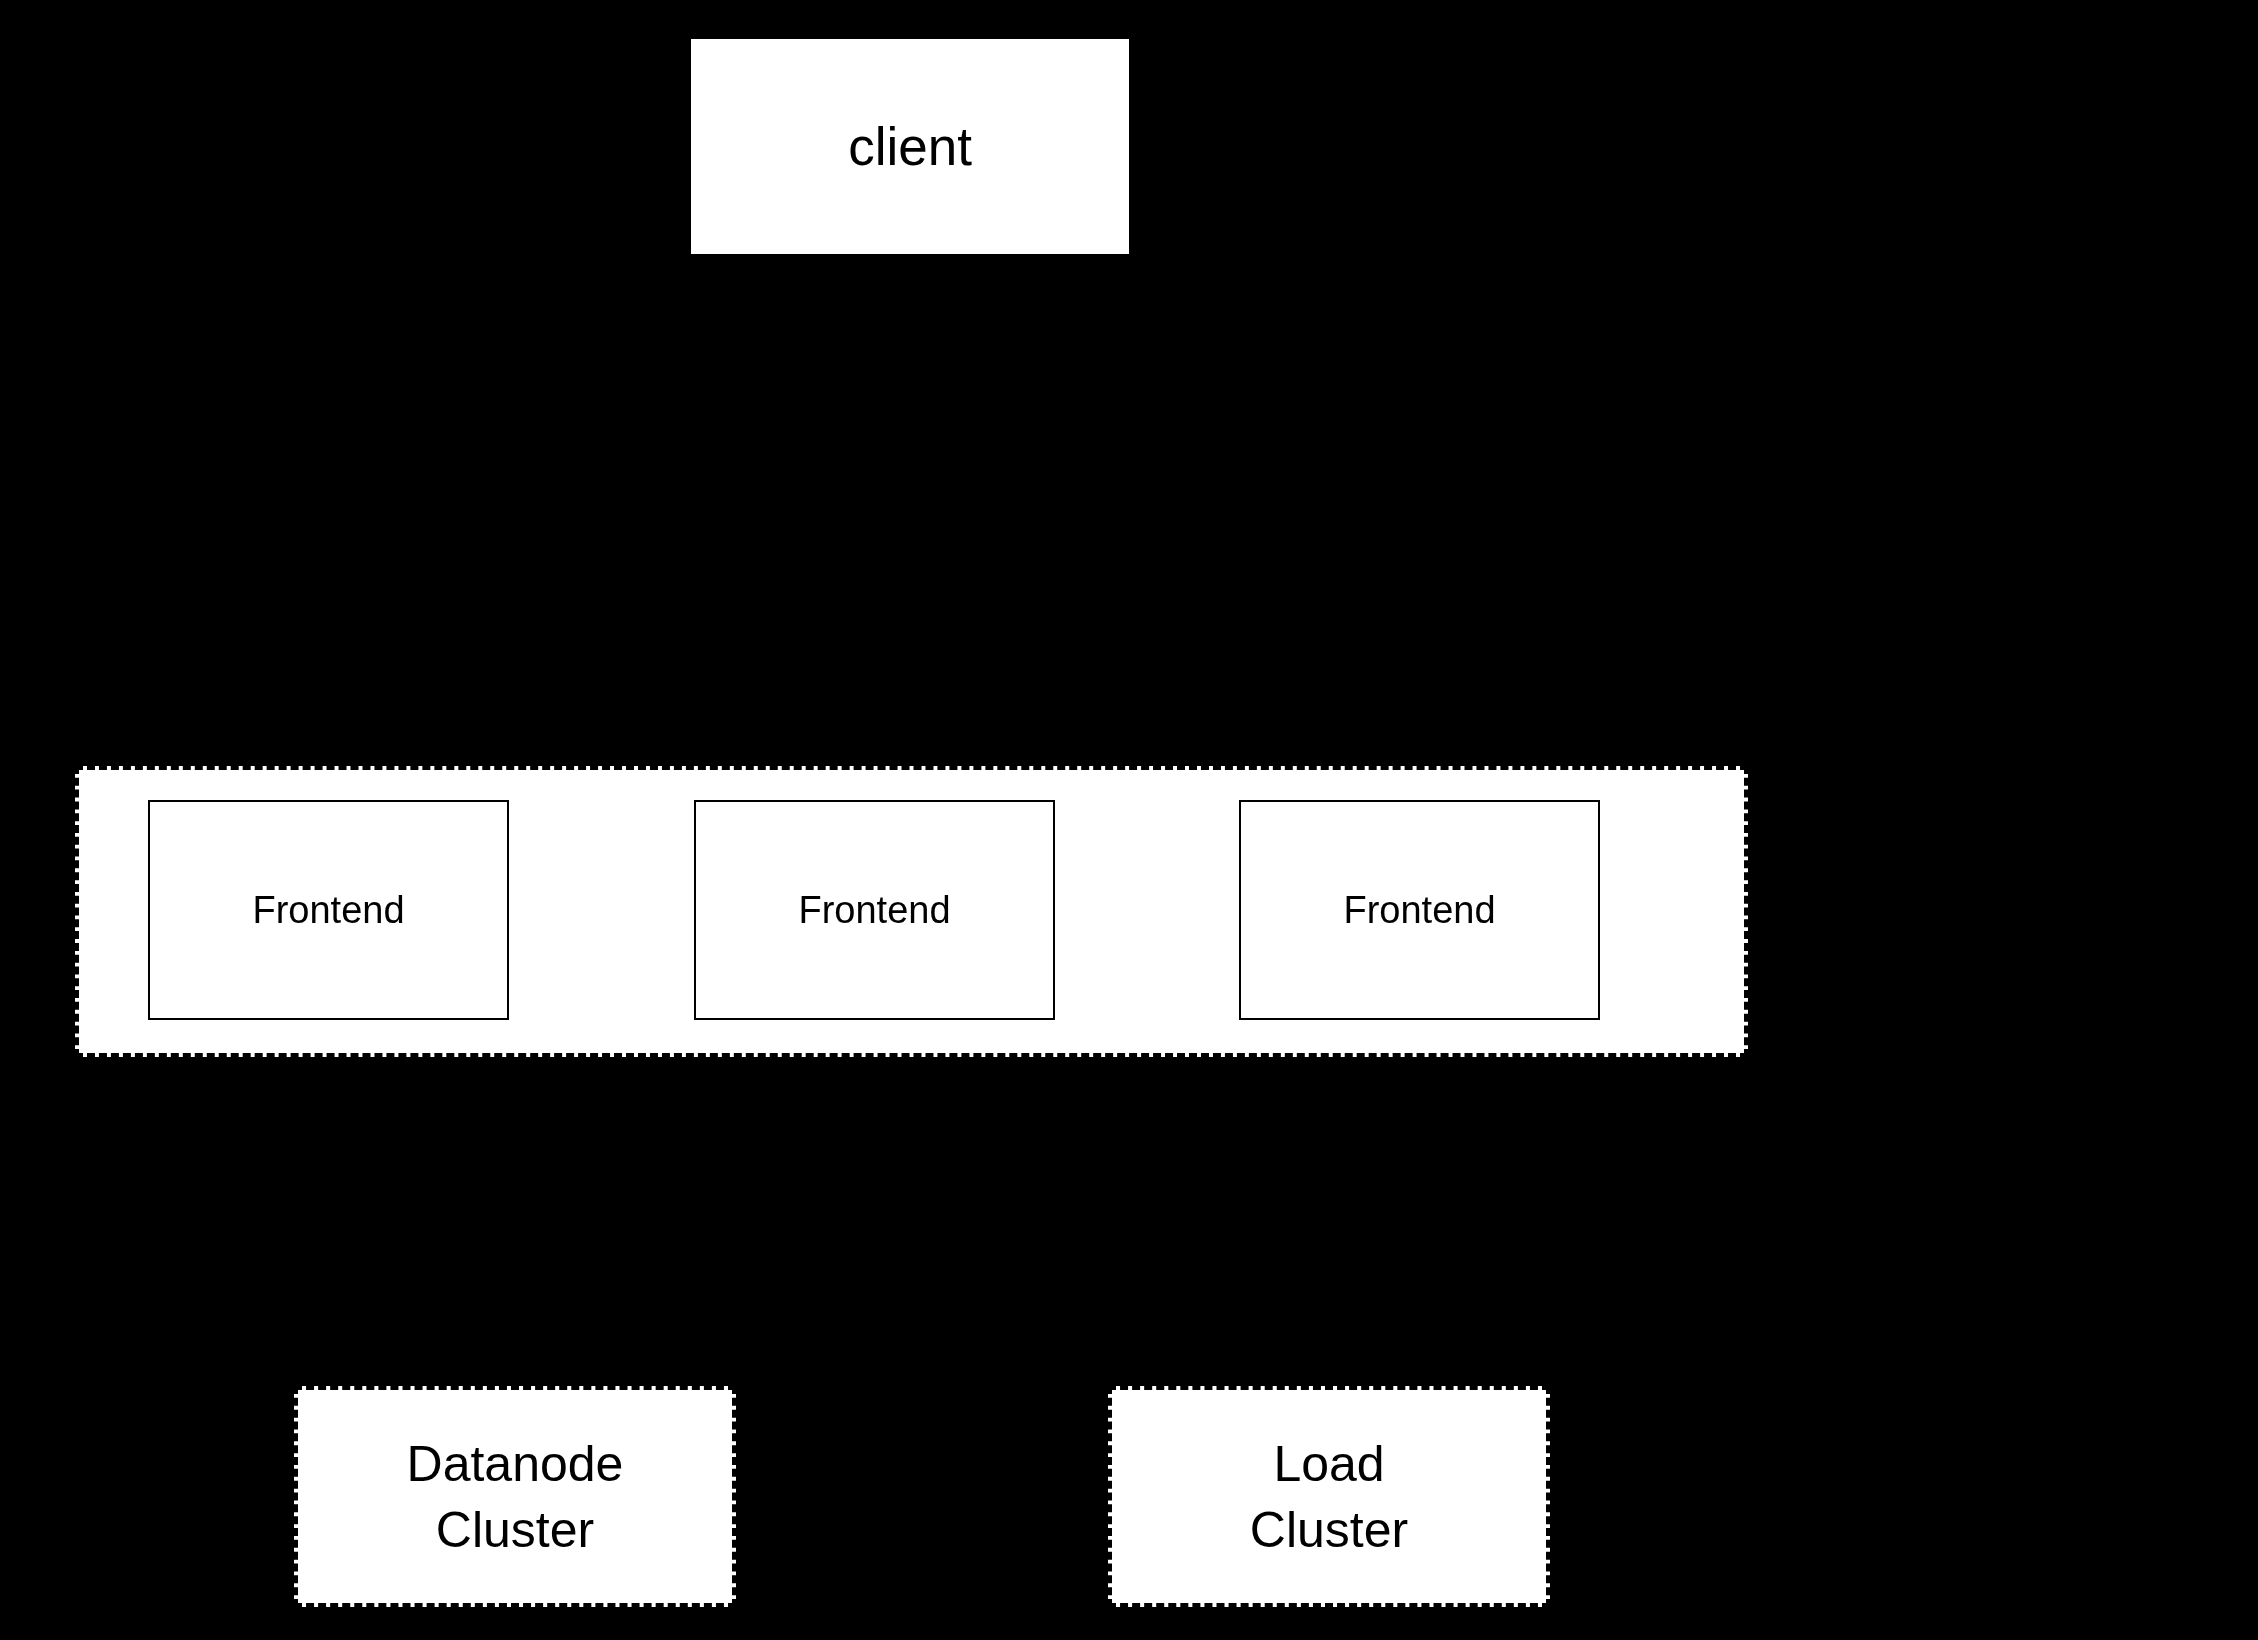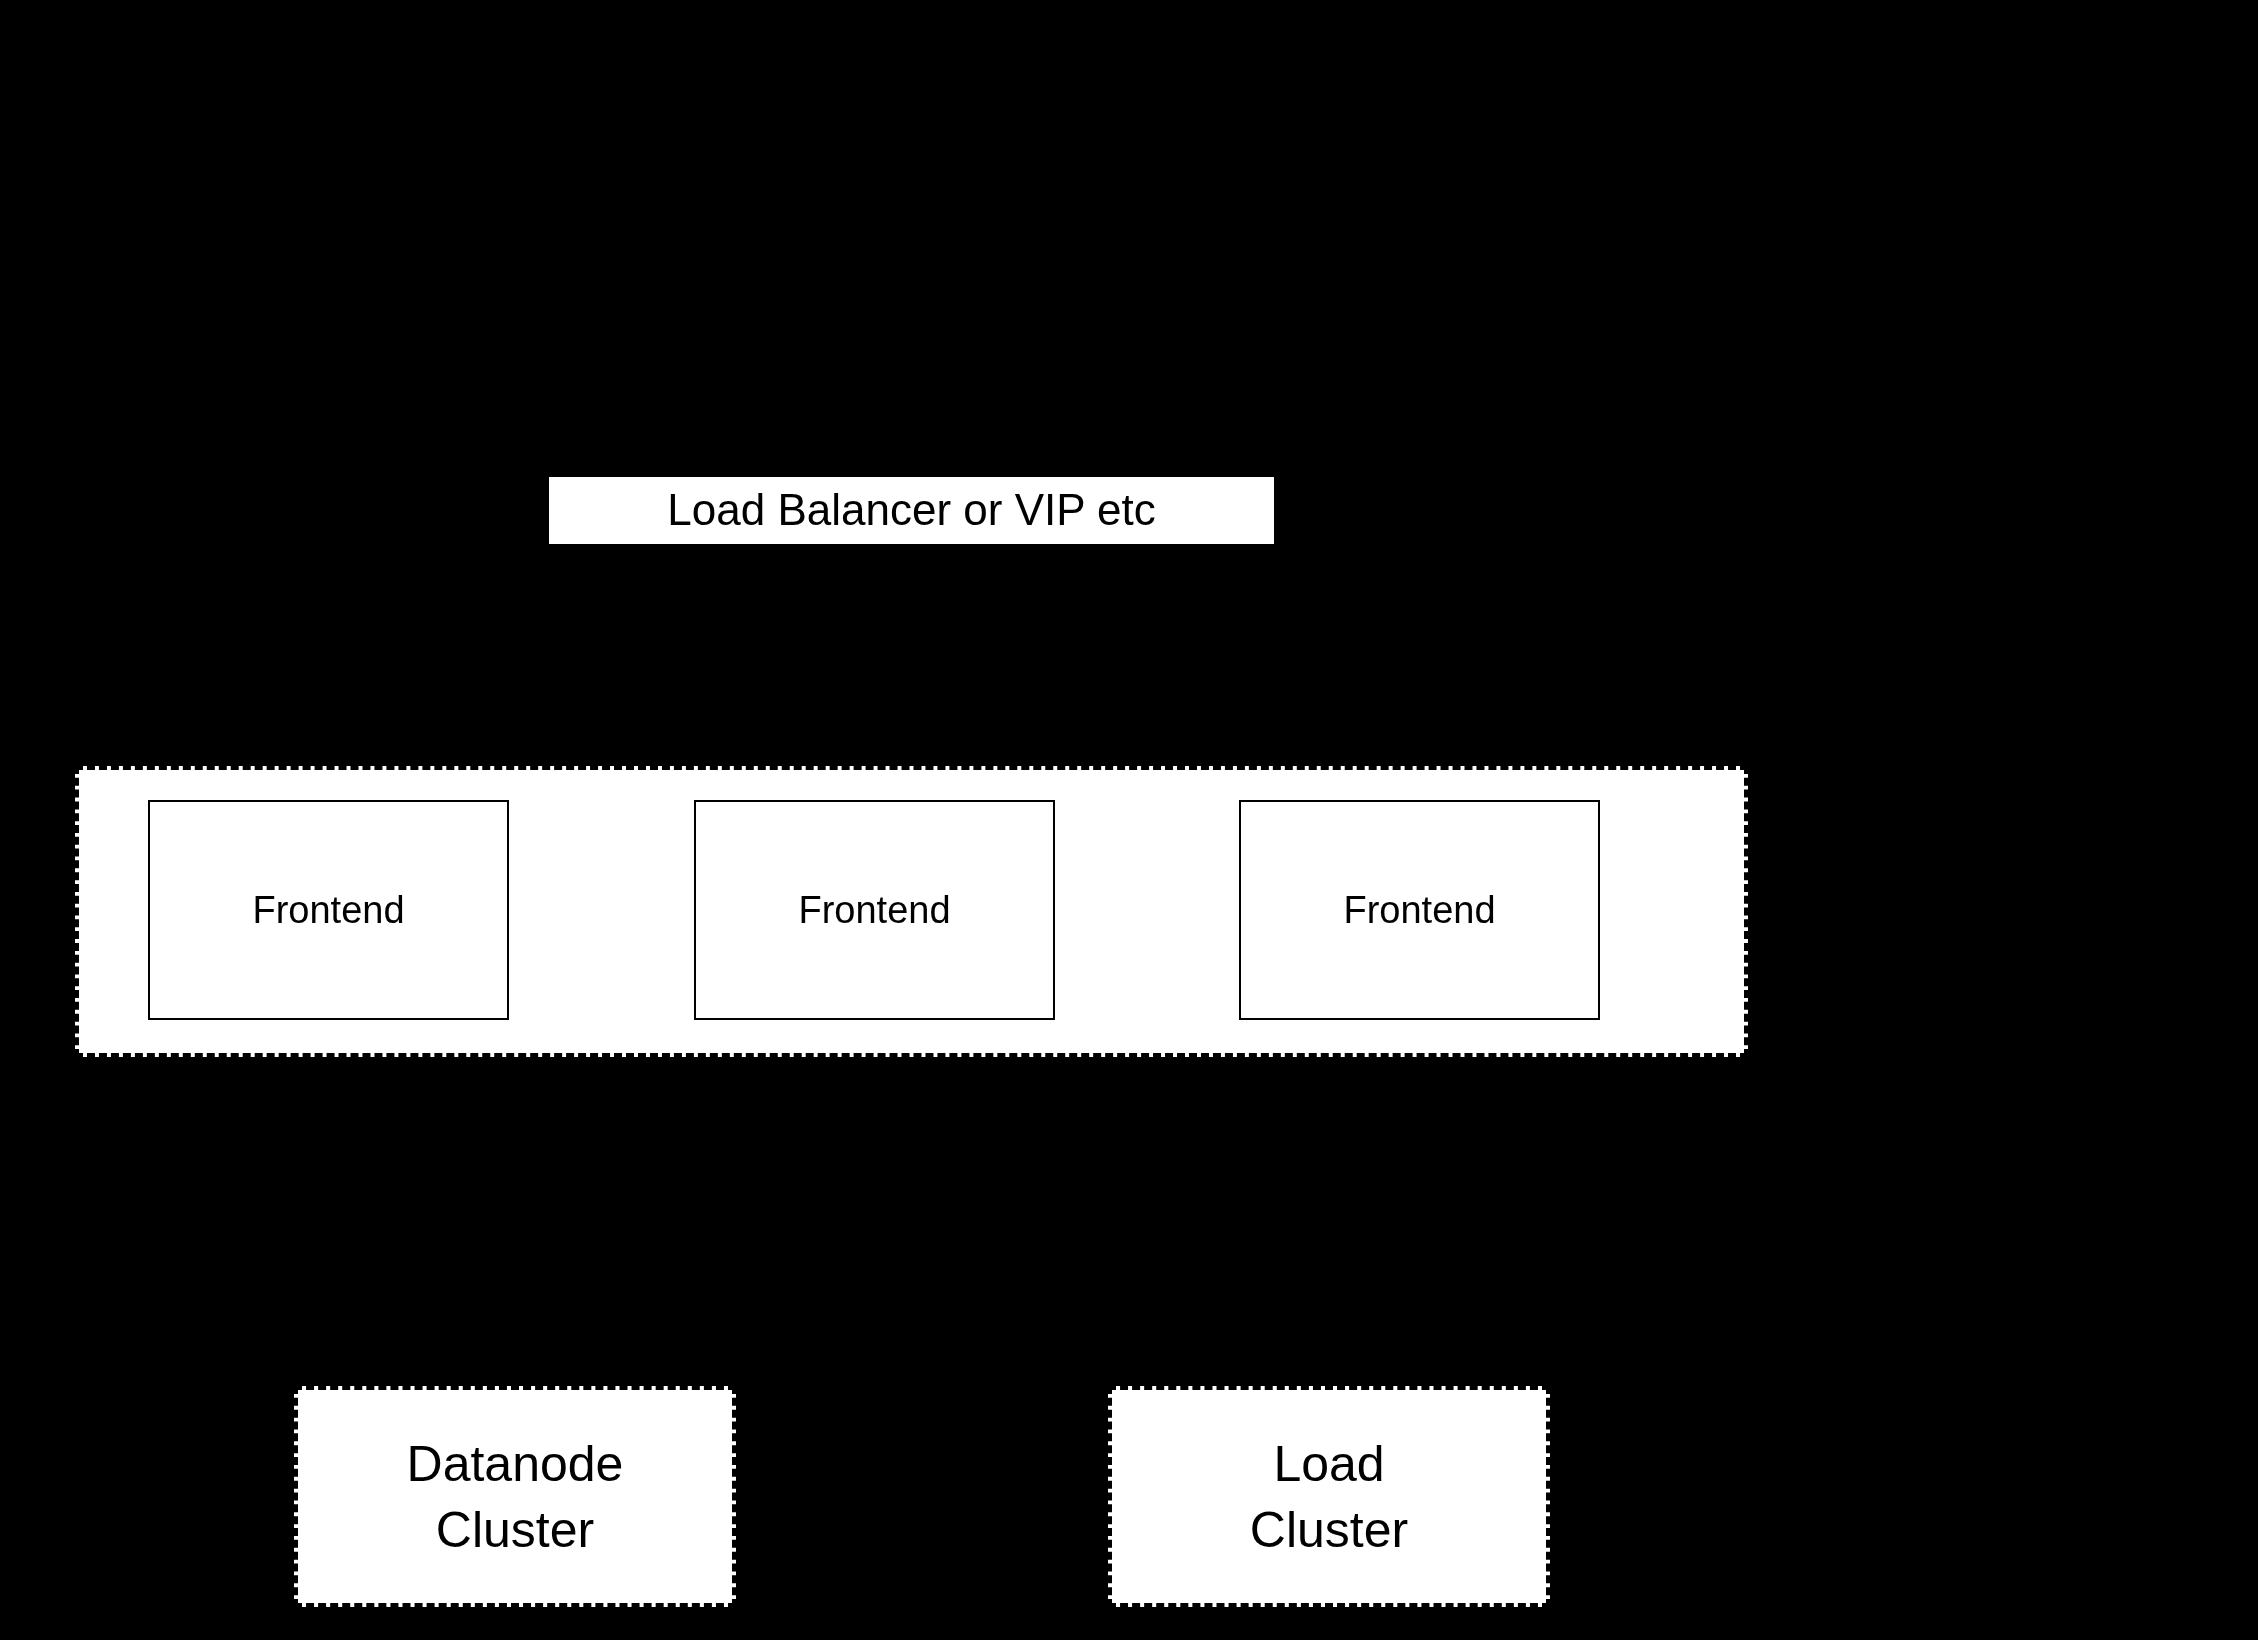--- a/index.html
+++ b/index.html
@@ -92,24 +92,24 @@
     width: 442px;
     height: 221px;
     font-size: 50px;
   }
 </style>
 </head>
 <body>
 
 <div id="canvas">
 
+  <div class="node plain" id="client-node">
+    <span>client</span>
+  </div>
 
-  <div class="node plain" id="load-balancer-node">
-    <span>Load Balancer or VIP etc</span>
-  </div>
 
   <div class="node dashed" id="frontend-cluster">
     <div class="frontend-box" id="frontend-box-0">
       <span>Frontend</span>
     </div>
     <div class="frontend-box" id="frontend-box-1">
       <span>Frontend</span>
     </div>
     <div class="frontend-box" id="frontend-box-2">
       <span>Frontend</span>

